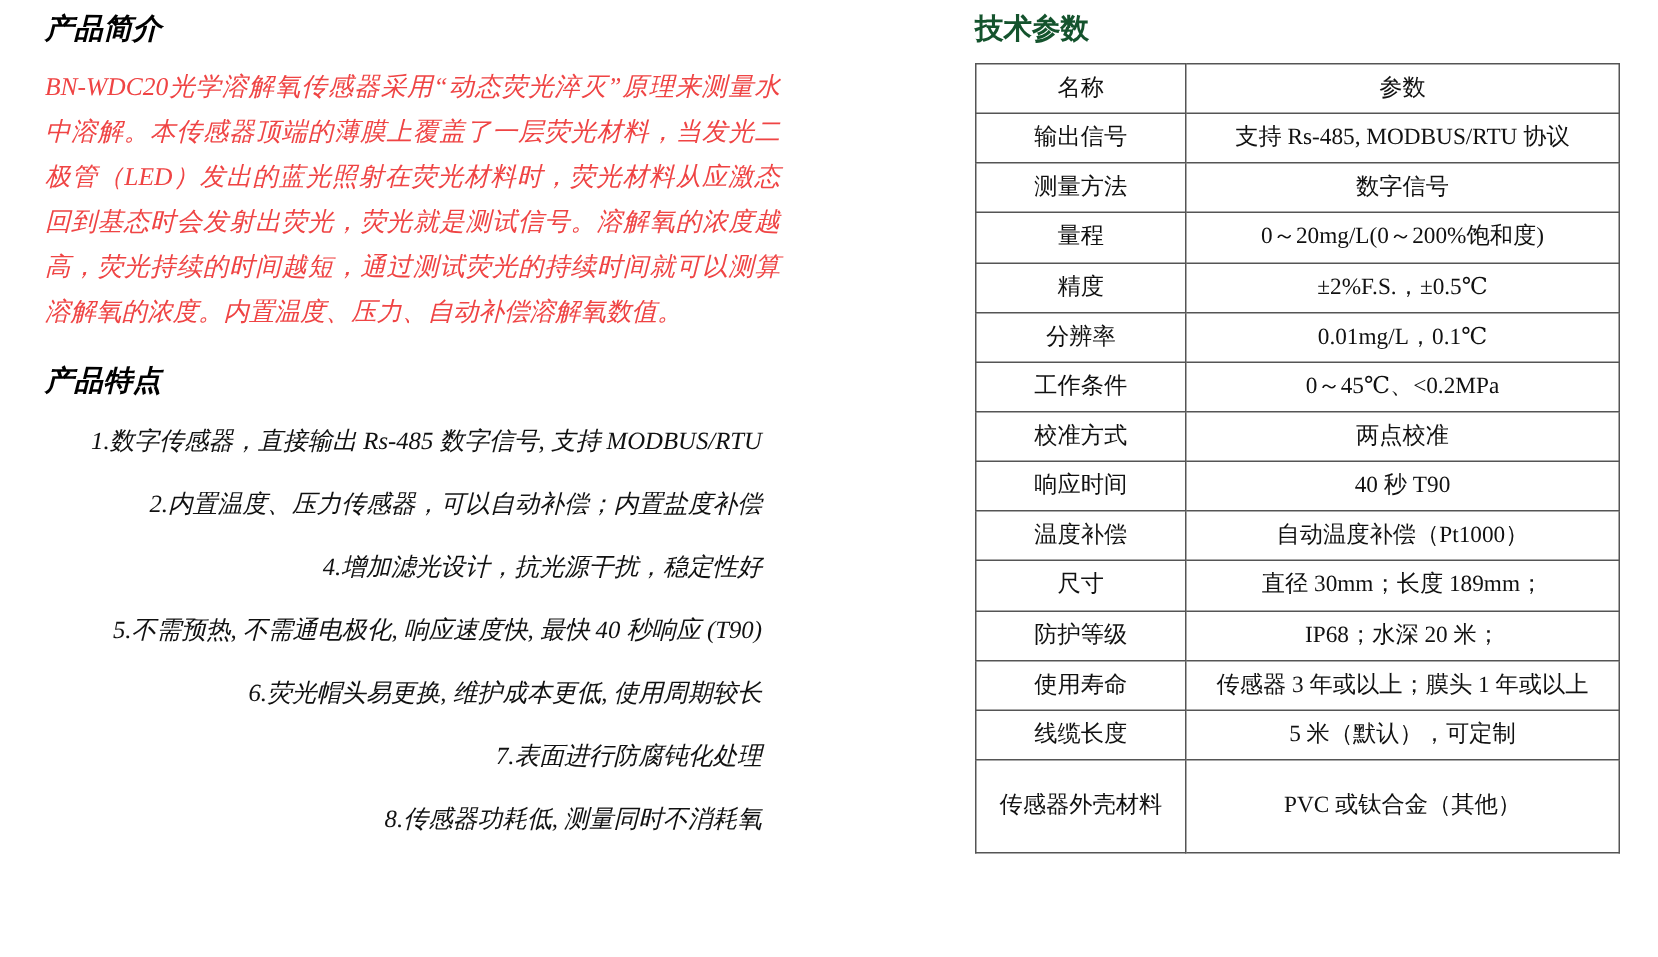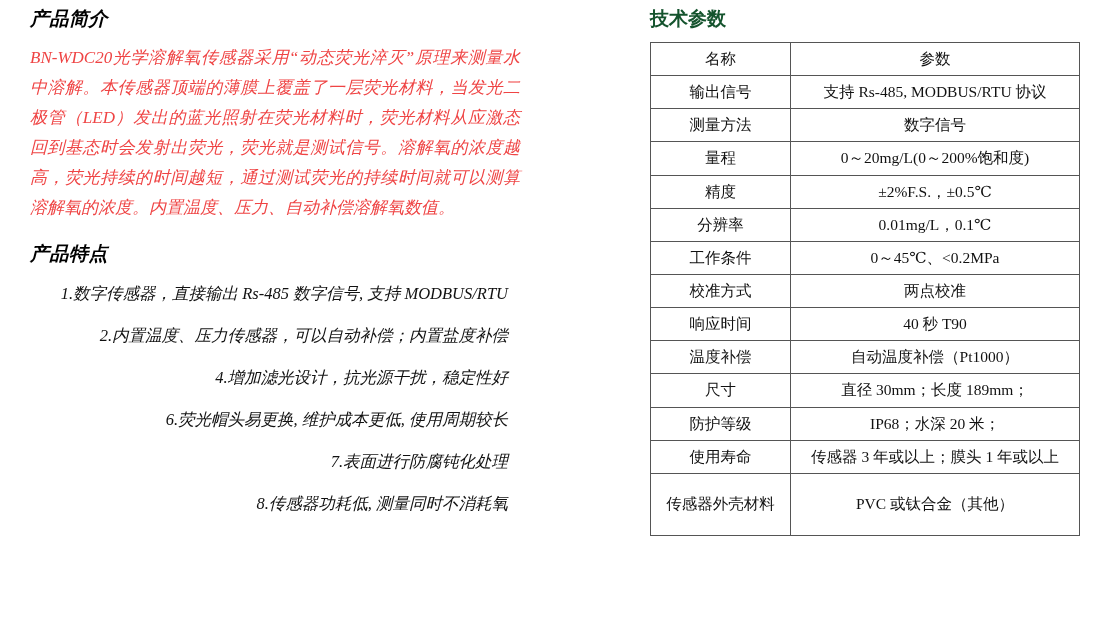--- a/index.html
+++ b/index.html
@@ -110,20 +110,21 @@
   <div class="left-col">
     <h2 class="section-heading">产品简介</h2>
     <p class="intro-text">BN-WDC20光学溶解氧传感器采用“动态荧光淬灭”原理来测量水中溶解。本传感器顶端的薄膜上覆盖了一层荧光材料，当发光二极管（LED）发出的蓝光照射在荧光材料时，荧光材料从应激态回到基态时会发射出荧光，荧光就是测试信号。溶解氧的浓度越高，荧光持续的时间越短，通过测试荧光的持续时间就可以测算溶解氧的浓度。内置温度、压力、自动补偿溶解氧数值。</p>
 
     <h2 class="section-heading features-heading">产品特点</h2>
 
     <ol class="features" id="features-list">
         <li><span class="num">1.</span><span>数字传感器，直接输出 Rs-485 数字信号, 支持 MODBUS/RTU</span></li>
         <li><span class="num">2.</span><span>内置温度、压力传感器，可以自动补偿；内置盐度补偿</span></li>
         <li><span class="num">4.</span><span>增加滤光设计，抗光源干扰，稳定性好</span></li>
+        <li><span class="num">5.</span><span>不需预热, 不需通电极化, 响应速度快, 最快 40 秒响应 (T90)</span></li>
         <li><span class="num">6.</span><span>荧光帽头易更换, 维护成本更低, 使用周期较长</span></li>
         <li><span class="num">7.</span><span>表面进行防腐钝化处理</span></li>
         <li><span class="num">8.</span><span>传感器功耗低, 测量同时不消耗氧</span></li>
       </ol>
   </div>
 
   <div class="right-col">
     <h2 class="spec-heading">技术参数</h2>
     <table class="spec">
       <tbody id="spec-body">
@@ -172,20 +173,24 @@
             <td>直径 30mm；长度 189mm；</td>
           </tr>
           <tr>
             <td class="key">防护等级</td>
             <td>IP68；水深 20 米；</td>
           </tr>
           <tr>
             <td class="key">使用寿命</td>
             <td>传感器 3 年或以上；膜头 1 年或以上</td>
           </tr>
+          <tr>
+            <td class="key">线缆长度</td>
+            <td>5 米（默认），可定制</td>
+          </tr>
           <tr class="tall">
             <td class="key">传感器外壳材料</td>
             <td>PVC 或钛合金（其他）</td>
           </tr>
         </tbody>
     </table>
   </div>
 
 </div>
 

